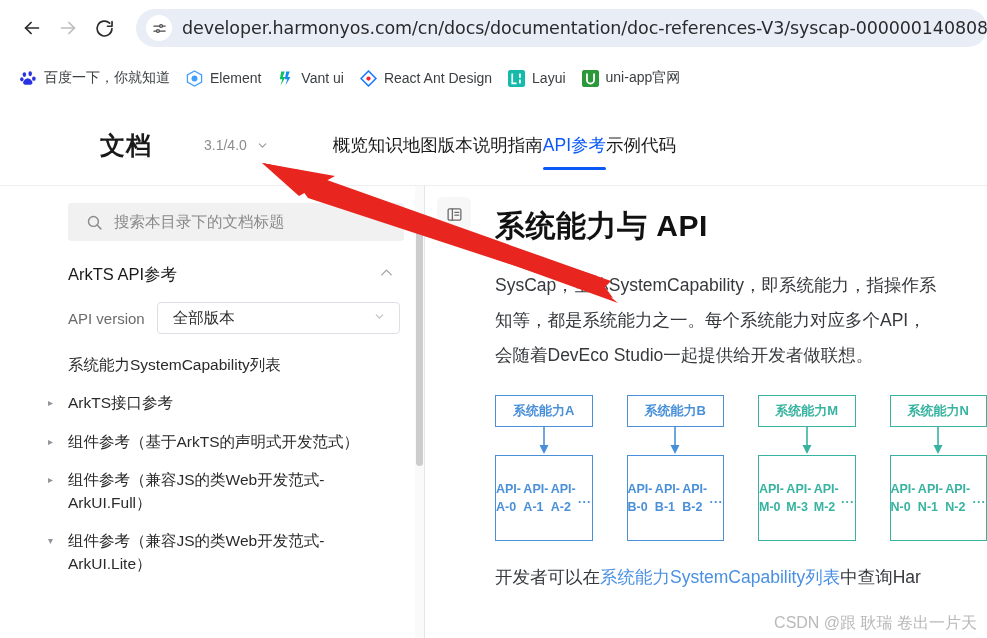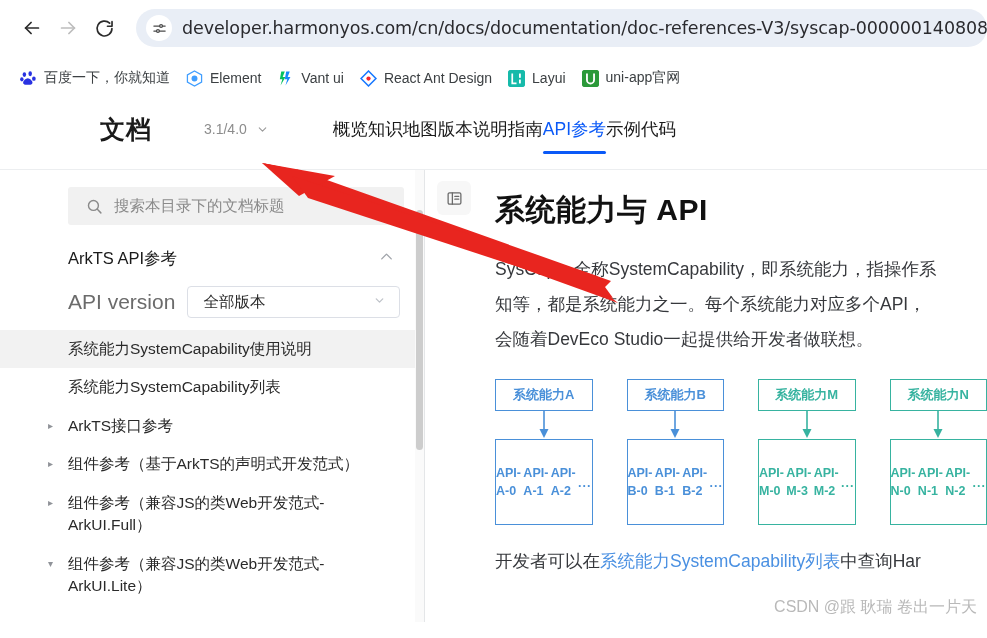--- a/index.html
+++ b/index.html
@@ -78,21 +78,21 @@
     margin-right: 7px;
     border-radius: 3px;
     display: flex; align-items: center; justify-content: center;
     font-size: 11px; font-weight: bold; color: #fff;
     overflow: hidden;
   }
   .bm-label { font-size: 14px; color: #3c4043; }
 
   
   .page {
-    position: absolute; top: 89px; left: 0;
+    position: absolute; top: 105px; left: 0;
     width: 987px; height: 533px;
     background: #ffffff;
     overflow: hidden;
   }
   .site-header {
     position: relative;
     height: 81px;
     display: flex; align-items: center;
     border-bottom: 1px solid #eceef0;
     background: #fff;
@@ -156,21 +156,21 @@
     margin: 22px 28px 0 68px;
     display: flex; align-items: center; justify-content: space-between;
     cursor: pointer;
   }
   .tree-group-head span.t { font-size: 16.5px; color: #1a1a1a; }
 
   .apiver-row {
     margin: 16px 24px 0 68px;
     display: flex; align-items: center;
   }
-  .apiver-label { font-size: 21px; color: #6b6b6b; margin-right: 12px; white-space: nowrap; }
+  .apiver-label { font-size: 15px; color: #6b6b6b; margin-right: 12px; white-space: nowrap; }
   .apiver-select {
     flex: 1; height: 32px;
     border: 1px solid #dcdfe6; border-radius: 4px;
     display: flex; align-items: center; justify-content: space-between;
     padding: 0 13px 0 15px;
     cursor: pointer; background: #fff;
   }
   .apiver-select .v { font-size: 15.5px; color: #2a2a2a; }
 
   .tree { margin-top: 12px; }
@@ -437,24 +437,20 @@
           <span class="v">全部版本</span>
           <span>
             <svg width="13" height="13" viewBox="0 0 24 24" fill="none" stroke="#bfc3c9" stroke-width="2.4" stroke-linecap="round" stroke-linejoin="round">
                 <path d="M6 9l6 6 6-6"></path>
               </svg>
           </span>
         </div>
       </div>
 
       <div class="tree">
-        <div class="tree-item selected">
-          <span class="caret none">▸</span>
-          <span class="lbl">系统能力SystemCapability使用说明</span>
-        </div>
         <div class="tree-item">
           <span class="caret none">▸</span>
           <span class="lbl">系统能力SystemCapability列表</span>
         </div>
         <div class="tree-item">
           <span class="caret">▸</span>
           <span class="lbl">ArkTS接口参考</span>
         </div>
         <div class="tree-item">
           <span class="caret">▸</span>

